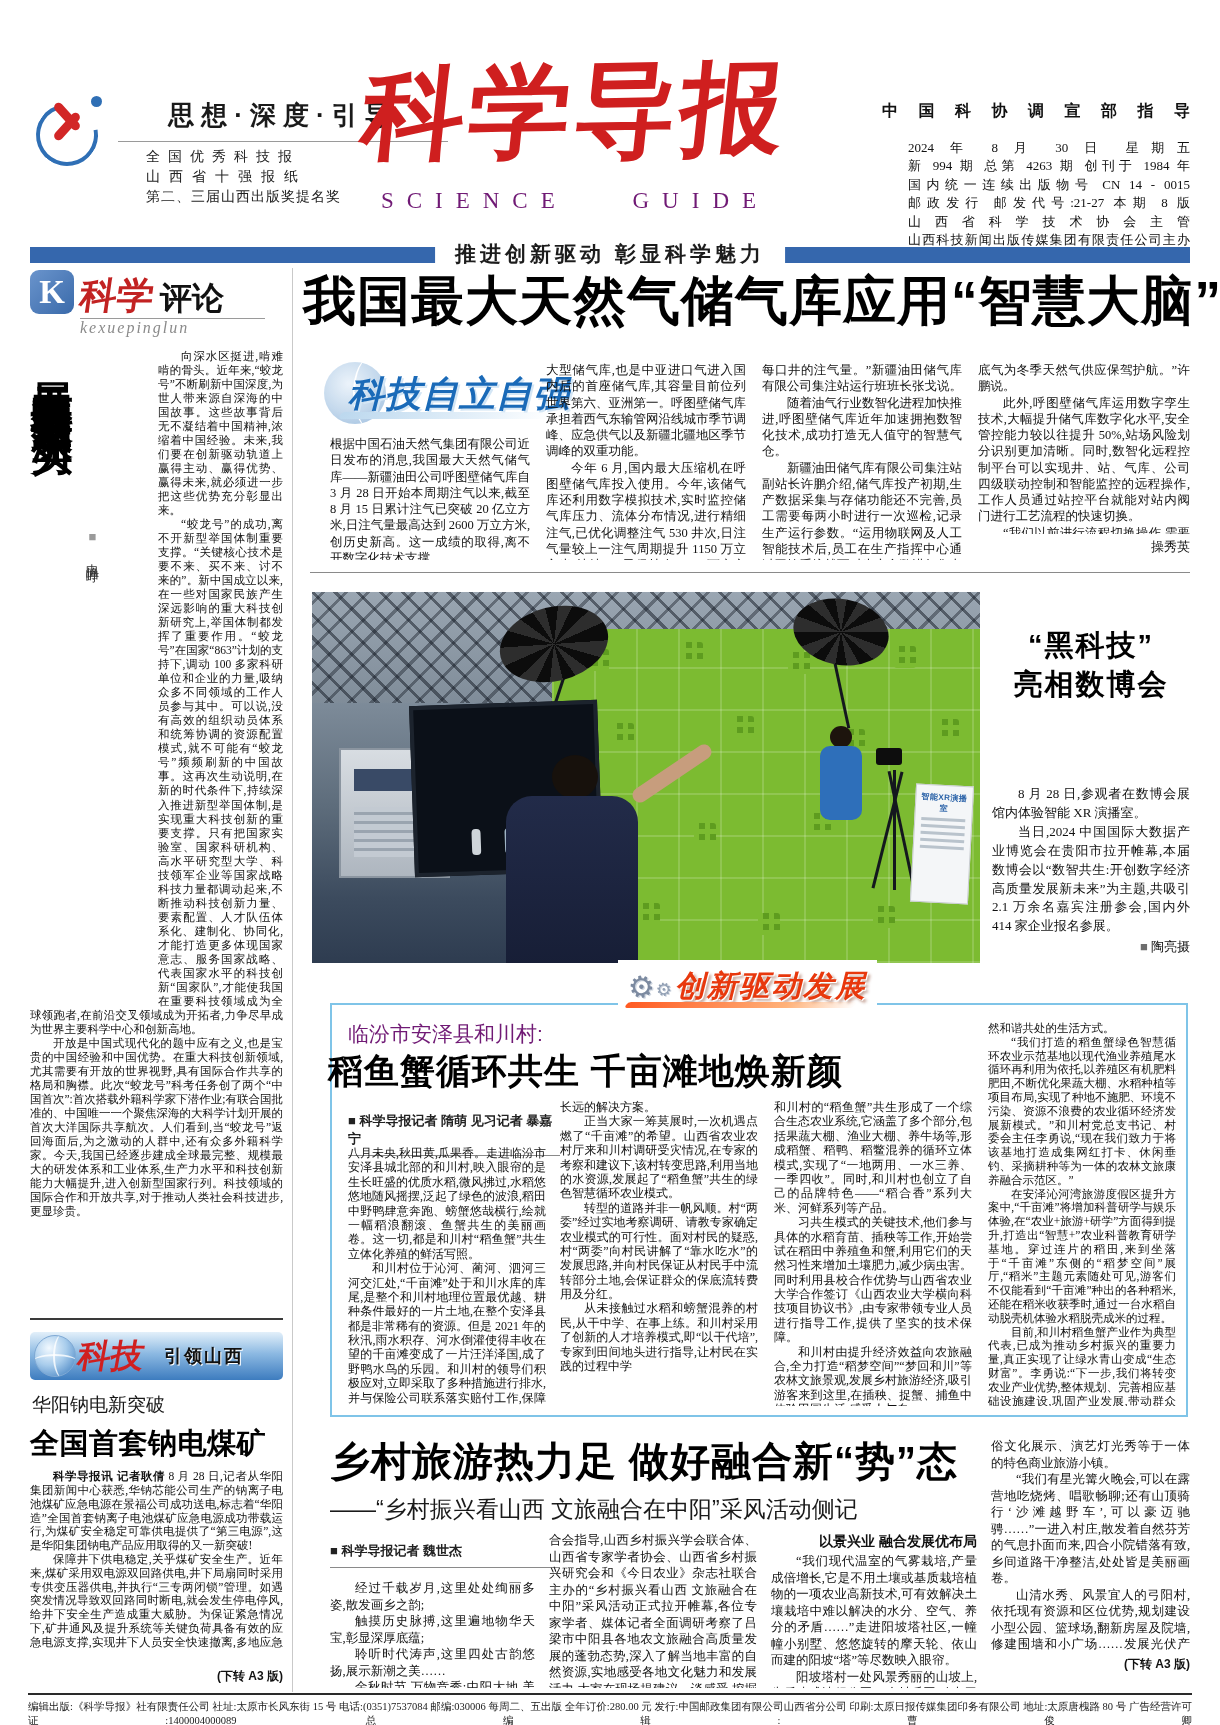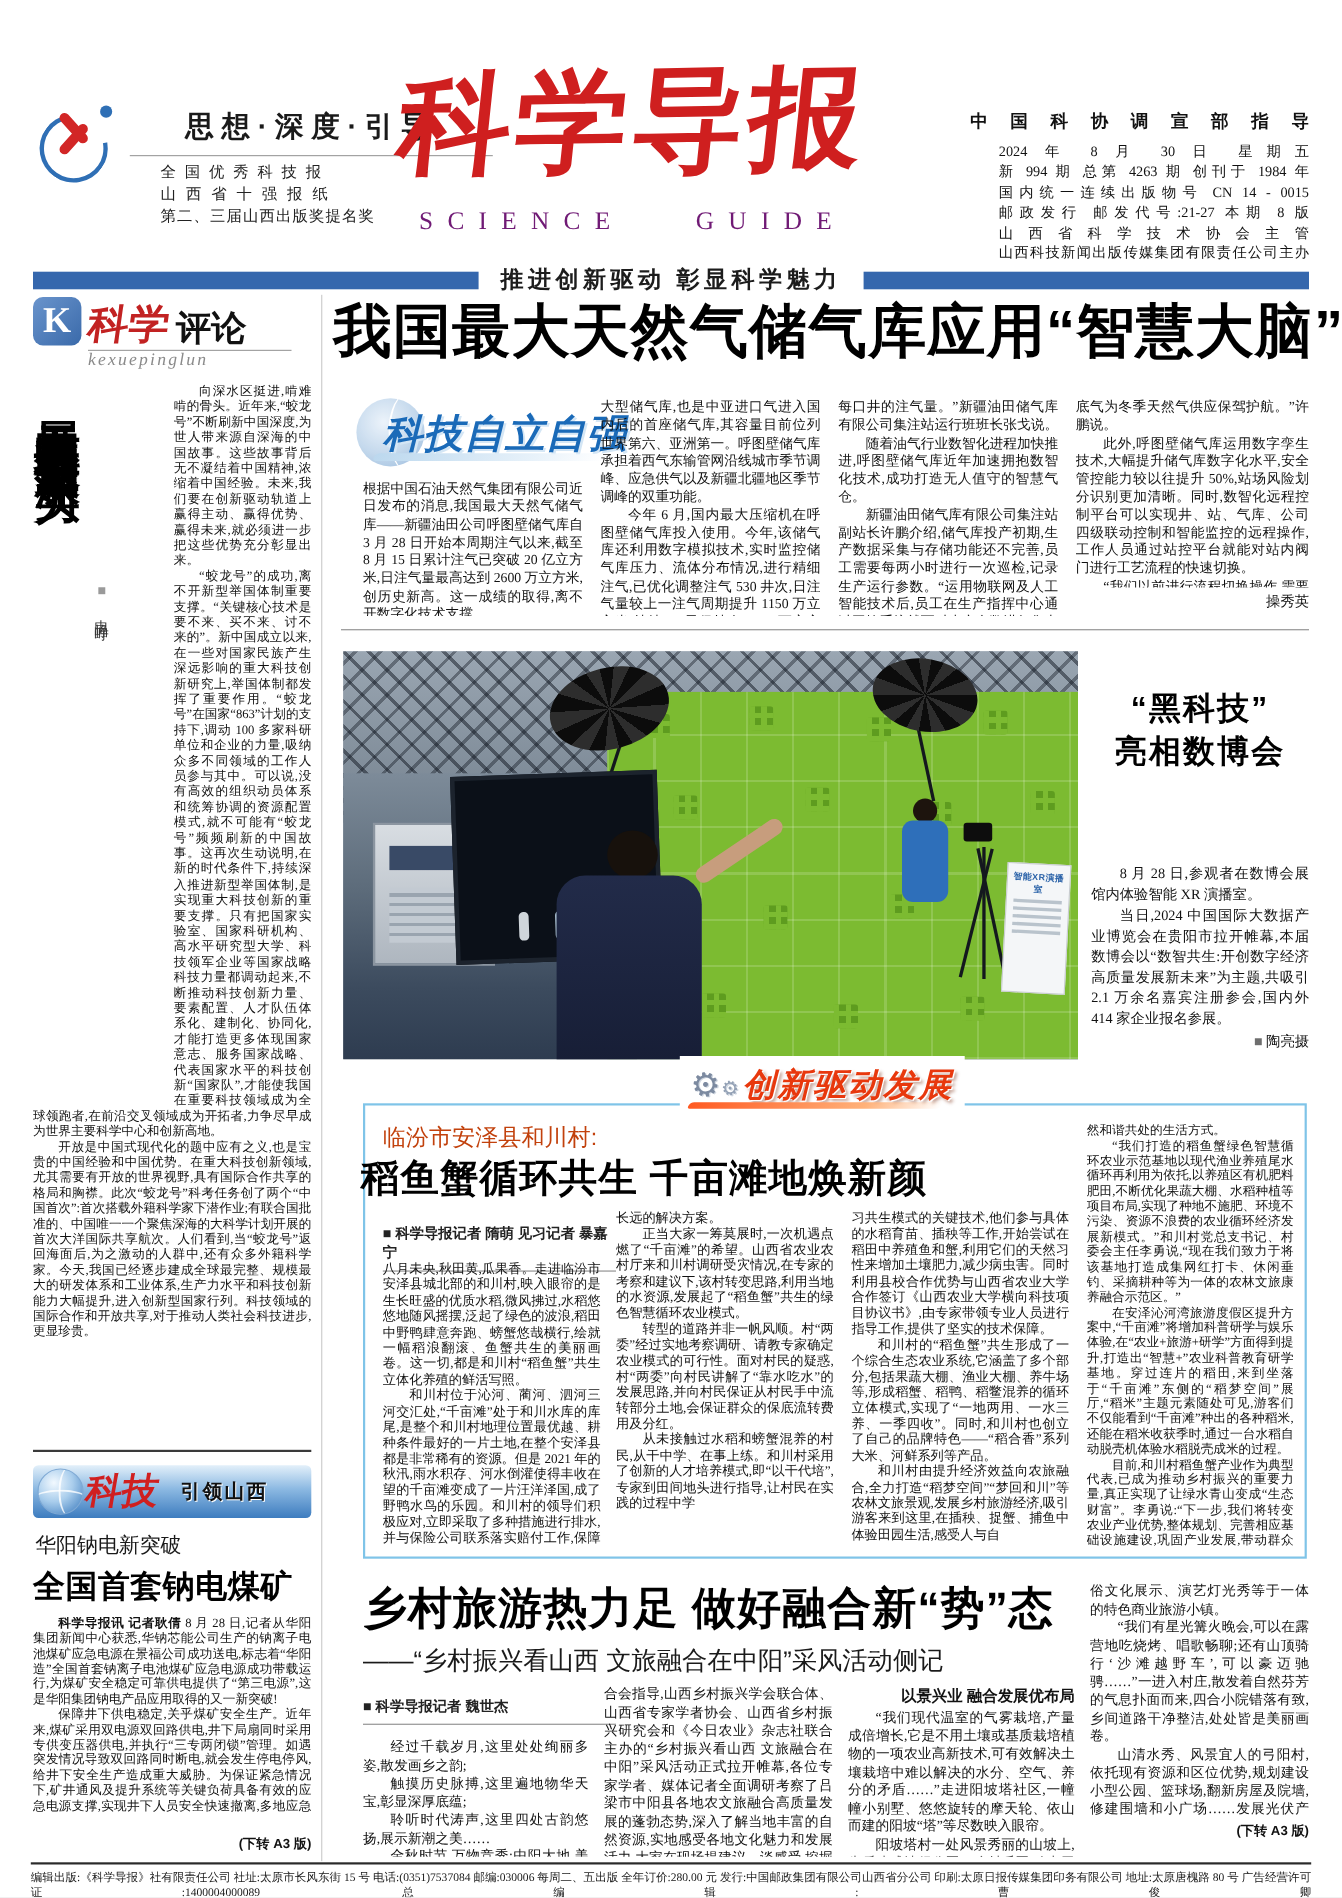--- a/index.html
+++ b/index.html
@@ -19,21 +19,21 @@
   .honors p{margin:2px 0;font-size:14px;}
   .honors p:nth-child(1){letter-spacing:8px;}
   .honors p:nth-child(2){letter-spacing:9px;}
   .honors p:nth-child(3){letter-spacing:1px;font-size:14px;}
   .masthead-title{position:absolute;left:315px;top:48px;width:520px;text-align:center;
       font-size:102px;font-weight:900;color:#cf1f1f;transform:skewX(-7deg) rotate(-1deg);
       letter-spacing:4px;line-height:1.25;font-family:"Liberation Serif",serif;}
   .masthead-en{position:absolute;left:330px;top:188px;width:490px;text-align:center;color:#701a75;
       font-family:"Liberation Serif",serif;font-size:23px;letter-spacing:13px;word-spacing:46px;}
   .pub-info{position:absolute;left:882px;top:100px;width:308px;font-size:13px;line-height:1.42;color:#111;}
-  .pub-info .guidance{font-family:"Liberation Sans",sans-serif;font-weight:700;font-size:16px;margin:0 0 6px 0;}
+  .pub-info .guidance{font-family:"Liberation Sans",sans-serif;font-weight:700;font-size:16px;margin:0 0 16px 0;}
   .pub-info p{margin:0;text-align:justify;text-align-last:justify;}
   .slogan-bar{position:absolute;left:30px;top:247px;width:1160px;height:16px;background:#3567ad;}
   .slogan-chip{position:absolute;left:50%;top:-7px;transform:translateX(-50%);background:#ffffff;
       padding:0 20px;font-family:"Liberation Sans",sans-serif;font-weight:700;font-size:21px;
       color:#1c1c1c;letter-spacing:4px;white-space:nowrap;}
   
   .vdivider{position:absolute;left:292px;top:268px;width:1px;height:1424px;background:#c9c9c9;}
   .left-col{position:absolute;left:30px;top:270px;width:253px;}
   .sec-head{display:flex;align-items:flex-end;gap:6px;}
   .k-box{width:44px;height:44px;border-radius:9px;background:linear-gradient(135deg,#6a94cc,#3a6aaa);
@@ -158,21 +158,21 @@
   .badge-cx{position:absolute;left:618px;top:960px;height:52px;display:flex;align-items:center;
       background:#ffffff;padding:0 10px;}
   .gear-icon{font-size:30px;color:#7c8aa0;line-height:1;margin-right:4px;
       text-shadow:1px 1px 0 #cfd6e0;transform:rotate(-10deg);}
   .gear-icon small{font-size:18px;vertical-align:bottom;color:#93a1b5;}
   .badge-cx .txt{font-family:"Liberation Sans",sans-serif;font-size:30px;font-weight:900;font-style:italic;
       color:#e8380d;letter-spacing:2px;text-shadow:1px 1px 0 #fff,3px 3px 3px rgba(120,40,10,.45);}
   .badge-cx .swoosh{position:absolute;left:8px;bottom:4px;width:230px;height:6px;border-radius:4px;
       background:linear-gradient(90deg,#ff5a22,#ffb27a 70%,transparent);transform:skewX(-35deg);}
   .box-kicker{position:absolute;left:348px;top:1020px;font-family:"Liberation Sans",sans-serif;
-      font-size:21px;color:#c2410c;}
+      font-size:21px;color:#701a75;}
   .box-headline{position:absolute;left:328px;top:1048px;font-family:"Liberation Sans",sans-serif;
       font-size:35px;font-weight:900;color:#000;letter-spacing:1px;white-space:nowrap;}
   .box-byline{position:absolute;left:348px;top:1112px;width:212px;font-family:"Liberation Sans",sans-serif;
       font-size:13px;font-weight:700;color:#222;border-bottom:1px solid #8a8a8a;padding-bottom:7px;}
   .box-col{position:absolute;width:198px;overflow:hidden;font-size:12px;line-height:1.2;}
   .bc1{left:348px;top:1146px;height:260px;}
   .bc2{left:560px;top:1100px;height:306px;}
   .bc3{left:774px;top:1100px;height:306px;}
   .bc4{left:988px;top:1022px;width:188px;height:384px;font-size:11.5px;}
   
@@ -392,22 +392,22 @@
       <p class="para">八月未央,秋田黄,瓜果香。走进临汾市安泽县城北部的和川村,映入眼帘的是生长旺盛的优质水稻,微风拂过,水稻悠悠地随风摇摆,泛起了绿色的波浪,稻田中野鸭肆意奔跑、螃蟹悠哉横行,绘就一幅稻浪翻滚、鱼蟹共生的美丽画卷。这一切,都是和川村“稻鱼蟹”共生立体化养殖的鲜活写照。</p>
       <p class="para">和川村位于沁河、蔺河、泗河三河交汇处,“千亩滩”处于和川水库的库尾,是整个和川村地理位置最优越、耕种条件最好的一片土地,在整个安泽县都是非常稀有的资源。但是 2021 年的秋汛,雨水积存、河水倒灌使得丰收在望的千亩滩变成了一片汪洋泽国,成了野鸭水鸟的乐园。和川村的领导们积极应对,立即采取了多种措施进行排水,并与保险公司联系落实赔付工作,保障村民的利益。同时,他们也开始寻求更</p>
     </div>
   <div class="box-col bc2 cont">
       <p class="para">长远的解决方案。</p>
       <p class="para">正当大家一筹莫展时,一次机遇点燃了“千亩滩”的希望。山西省农业农村厅来和川村调研受灾情况,在专家的考察和建议下,该村转变思路,利用当地的水资源,发展起了“稻鱼蟹”共生的绿色智慧循环农业模式。</p>
       <p class="para">转型的道路并非一帆风顺。村“两委”经过实地考察调研、请教专家确定农业模式的可行性。面对村民的疑惑,村“两委”向村民讲解了“靠水吃水”的发展思路,并向村民保证从村民手中流转部分土地,会保证群众的保底流转费用及分红。</p>
       <p class="para">从未接触过水稻和螃蟹混养的村民,从干中学、在事上练。和川村采用了创新的人才培养模式,即“以干代培”,专家到田间地头进行指导,让村民在实践的过程中学</p>
     </div>
   <div class="box-col bc3 cont">
+      <p class="para">和川村的“稻鱼蟹”共生形成了一个综合生态农业系统,它涵盖了多个部分,包括果蔬大棚、渔业大棚、养牛场等,形成稻蟹、稻鸭、稻鳖混养的循环立体模式,实现了“一地两用、一水三养、一季四收”。同时,和川村也创立了自己的品牌特色——“稻合香”系列大米、河鲜系列等产品。</p>
       <p class="para">习共生模式的关键技术,他们参与具体的水稻育苗、插秧等工作,开始尝试在稻田中养殖鱼和蟹,利用它们的天然习性来增加土壤肥力,减少病虫害。同时利用县校合作优势与山西省农业大学合作签订《山西农业大学横向科技项目协议书》,由专家带领专业人员进行指导工作,提供了坚实的技术保障。</p>
-      <p class="para">和川村的“稻鱼蟹”共生形成了一个综合生态农业系统,它涵盖了多个部分,包括果蔬大棚、渔业大棚、养牛场等,形成稻蟹、稻鸭、稻鳖混养的循环立体模式,实现了“一地两用、一水三养、一季四收”。同时,和川村也创立了自己的品牌特色——“稻合香”系列大米、河鲜系列等产品。</p>
       <p class="para">和川村由提升经济效益向农旅融合,全力打造“稻梦空间”“梦回和川”等农林文旅景观,发展乡村旅游经济,吸引游客来到这里,在插秧、捉蟹、捕鱼中体验田园生活,感受人与自</p>
     </div>
   <div class="box-col bc4 cont">
       <p class="para">然和谐共处的生活方式。</p>
       <p class="para">“我们打造的稻鱼蟹绿色智慧循环农业示范基地以现代渔业养殖尾水循环再利用为依托,以养殖区有机肥料肥田,不断优化果蔬大棚、水稻种植等项目布局,实现了种地不施肥、环境不污染、资源不浪费的农业循环经济发展新模式。”和川村党总支书记、村委会主任李勇说,“现在我们致力于将该基地打造成集网红打卡、休闲垂钓、采摘耕种等为一体的农林文旅康养融合示范区。”</p>
       <p class="para">在安泽沁河湾旅游度假区提升方案中,“千亩滩”将增加科普研学与娱乐体验,在“农业+旅游+研学”方面得到提升,打造出“智慧+”农业科普教育研学基地。穿过连片的稻田,来到坐落于“千亩滩”东侧的“稻梦空间”展厅,“稻米”主题元素随处可见,游客们不仅能看到“千亩滩”种出的各种稻米,还能在稻米收获季时,通过一台水稻自动脱壳机体验水稻脱壳成米的过程。</p>
       <p class="para">目前,和川村稻鱼蟹产业作为典型代表,已成为推动乡村振兴的重要力量,真正实现了让绿水青山变成“生态财富”。李勇说:“下一步,我们将转变农业产业优势,整体规划、完善相应基础设施建设,巩固产业发展,带动群众增收致富,创造更大的经济价值。”</p>
     </div>
 
   <div class="tour-headline">乡村旅游热力足  做好融合新“势”态</div>

